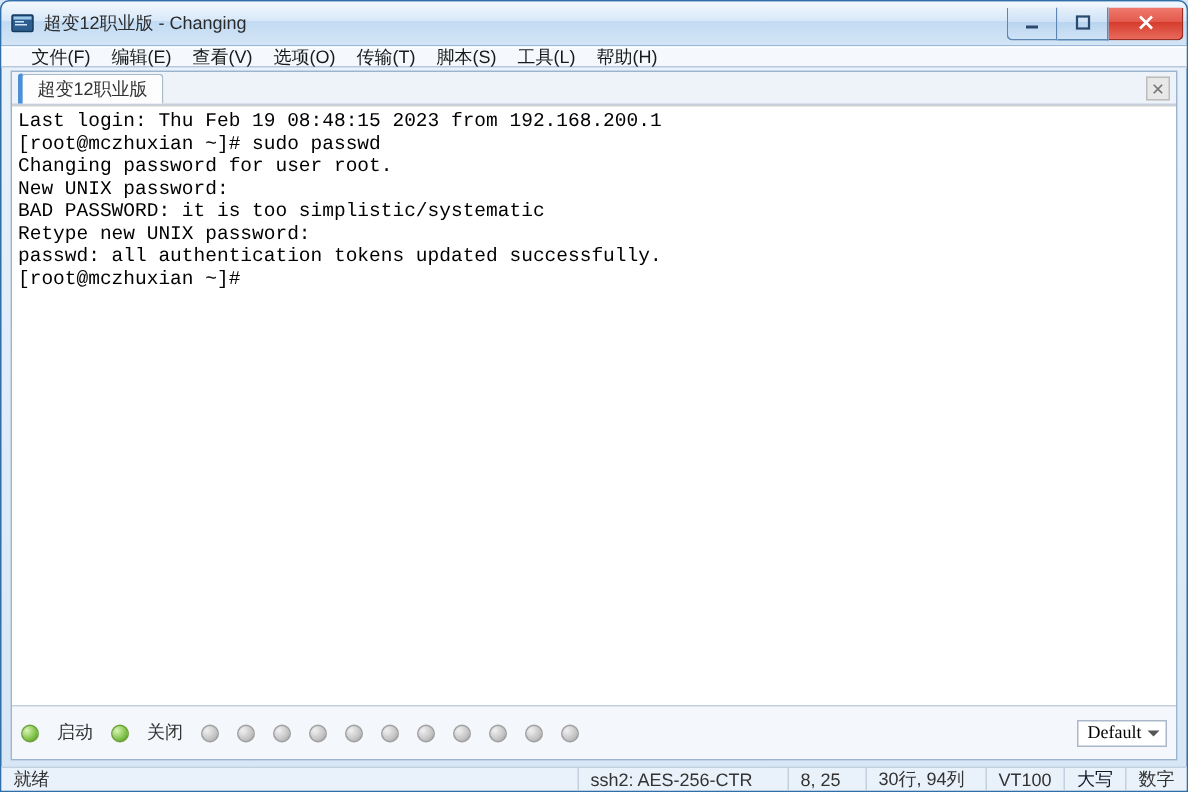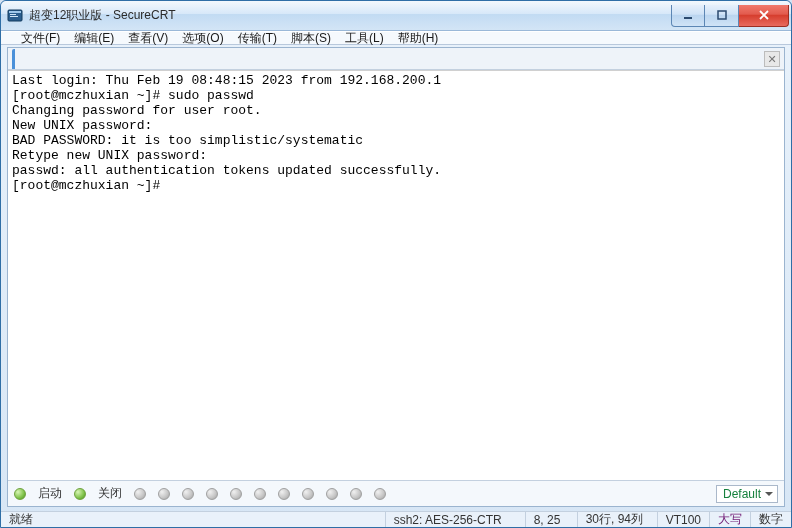--- a/index.html
+++ b/index.html
@@ -22,48 +22,48 @@
 
 .client { margin: 2px 6px 4px 6px; flex: 1; display: flex; flex-direction: column; background: #fff; border: 1px solid #9bb4cf; }
 
 .tabrow { height: 22px; background: #eef3f9; border-bottom: 1px solid #c3d0df; display: flex; align-items: flex-end; padding-left: 4px; position: relative; }
 .tab { height: 20px; padding: 0 10px; background: #fdfdfd; border: 1px solid #a9b9cc; border-bottom: none; border-radius: 3px 3px 0 0; display: flex; align-items: center; font-size: 12px; color: #333; cursor: pointer; }
 .tab-left-bar { width: 3px; height: 20px; background: #4a90d9; border-radius: 2px 0 0 0; margin-right: -1px; z-index: 2; }
 .tab-close-all { position: absolute; right: 4px; top: 3px; width: 16px; height: 16px; background: #e8e8e8; border: 1px solid #bcbcbc; color: #777; display: flex; align-items: center; justify-content: center; cursor: pointer; font-size: 11px; }
 
 .terminal { flex: 1; background: #fff; color: #000; font-family: "Courier New", monospace; font-size: 13px; line-height: 15px; padding: 2px 4px; white-space: pre; overflow: hidden; border-top: 1px solid #d0d0d0; }
 
-.bottombar { height: 26px; background: #f4f8fc; border-top: 1px solid #c3d0df; display: flex; align-items: center; padding: 0 6px; gap: 12px; }
+.bottombar { height: 36px; background: #f4f8fc; border-top: 1px solid #c3d0df; display: flex; align-items: center; padding: 0 6px; gap: 12px; font-family: Liberation Serif, serif; }
 .dot { width: 12px; height: 12px; border-radius: 6px; background: radial-gradient(circle at 30% 30%, #d8f5b4 0%, #7fc24a 60%, #4a8e1e 100%); border: 1px solid #6fa23d; }
 .dot.gray { background: radial-gradient(circle at 30% 30%, #f0f0f0 0%, #c5c5c5 60%, #9e9e9e 100%); border-color: #a0a0a0; }
 .blabel { color: #333; cursor: pointer; }
 .spacer { flex: 1; }
-.combo { height: 18px; border: 1px solid #aab8ca; background: #fff; padding: 0 16px 0 6px; display: flex; align-items: center; color: #15803d; position: relative; cursor: pointer; text-align: right; }
+.combo { height: 18px; border: 1px solid #aab8ca; background: #fff; padding: 0 16px 0 6px; display: flex; align-items: center; color: #000000; position: relative; cursor: pointer; text-align: right; }
 .combo:after { content: ""; position: absolute; right: 4px; top: 6px; border: 4px solid transparent; border-top-color: #555; }
 
 .statusbar { height: 16px; background: #e9f1fa; border-top: 1px solid #c3d0df; display: flex; align-items: center; font-size: 12px; color: #333; }
 .statusbar .seg { padding: 0 8px; border-right: 1px solid #c3d0df; height: 100%; display: flex; align-items: center; }
 .statusbar .seg.wide { flex: 1; }
-.statusbar .seg.dim { color: #701a75; }
+.statusbar .seg.dim { color: #0f172a; }
 </style>
 </head>
 <body>
 
 <div class="window">
 
   <div class="titlebar">
     <span class="app-icon">
       <svg width="16" height="16" viewBox="0 0 16 16">
           <rect x="1" y="2" width="14" height="11" rx="1" fill="#2b5e8e" stroke="#133a5e"></rect>
           <rect x="2" y="3" width="12" height="2" fill="#9ec7ea"></rect>
           <rect x="3" y="6" width="6" height="1" fill="#cfe5f7"></rect>
           <rect x="3" y="8" width="8" height="1" fill="#cfe5f7"></rect>
         </svg>
     </span>
-    <span class="title-text">超变12职业版 - SecureCRT</span>
+    <span class="title-text">超变12职业版 - Changing</span>
     <div class="title-controls">
       <div class="tbtn min">
         <svg width="12" height="12" viewBox="0 0 12 12">
             <rect x="2" y="8" width="8" height="2" fill="#2b4a6f"></rect>
           </svg>
       </div>
       <div class="tbtn">
         <svg width="12" height="12" viewBox="0 0 12 12">
             <rect x="2" y="2" width="8" height="8" fill="none" stroke="#2b4a6f" stroke-width="1.5"></rect>
           </svg>
@@ -83,20 +83,23 @@
     <span class="menuitem">选项(O)</span>
     <span class="menuitem">传输(T)</span>
     <span class="menuitem">脚本(S)</span>
     <span class="menuitem">工具(L)</span>
     <span class="menuitem">帮助(H)</span>
   </div>
 
   <div class="client">
     <div class="tabrow">
       <div class="tab-left-bar"></div>
+      <div class="tab">
+        <span>超变12职业版</span>
+      </div>
       <div class="tab-close-all">
         <span>✕</span>
       </div>
     </div>
 
     <div class="terminal" id="terminal">Last login: Thu Feb 19 08:48:15 2023 from 192.168.200.1
 [root@mczhuxian ~]# sudo passwd
 Changing password for user root.
 New UNIX password:
 BAD PASSWORD: it is too simplistic/systematic

